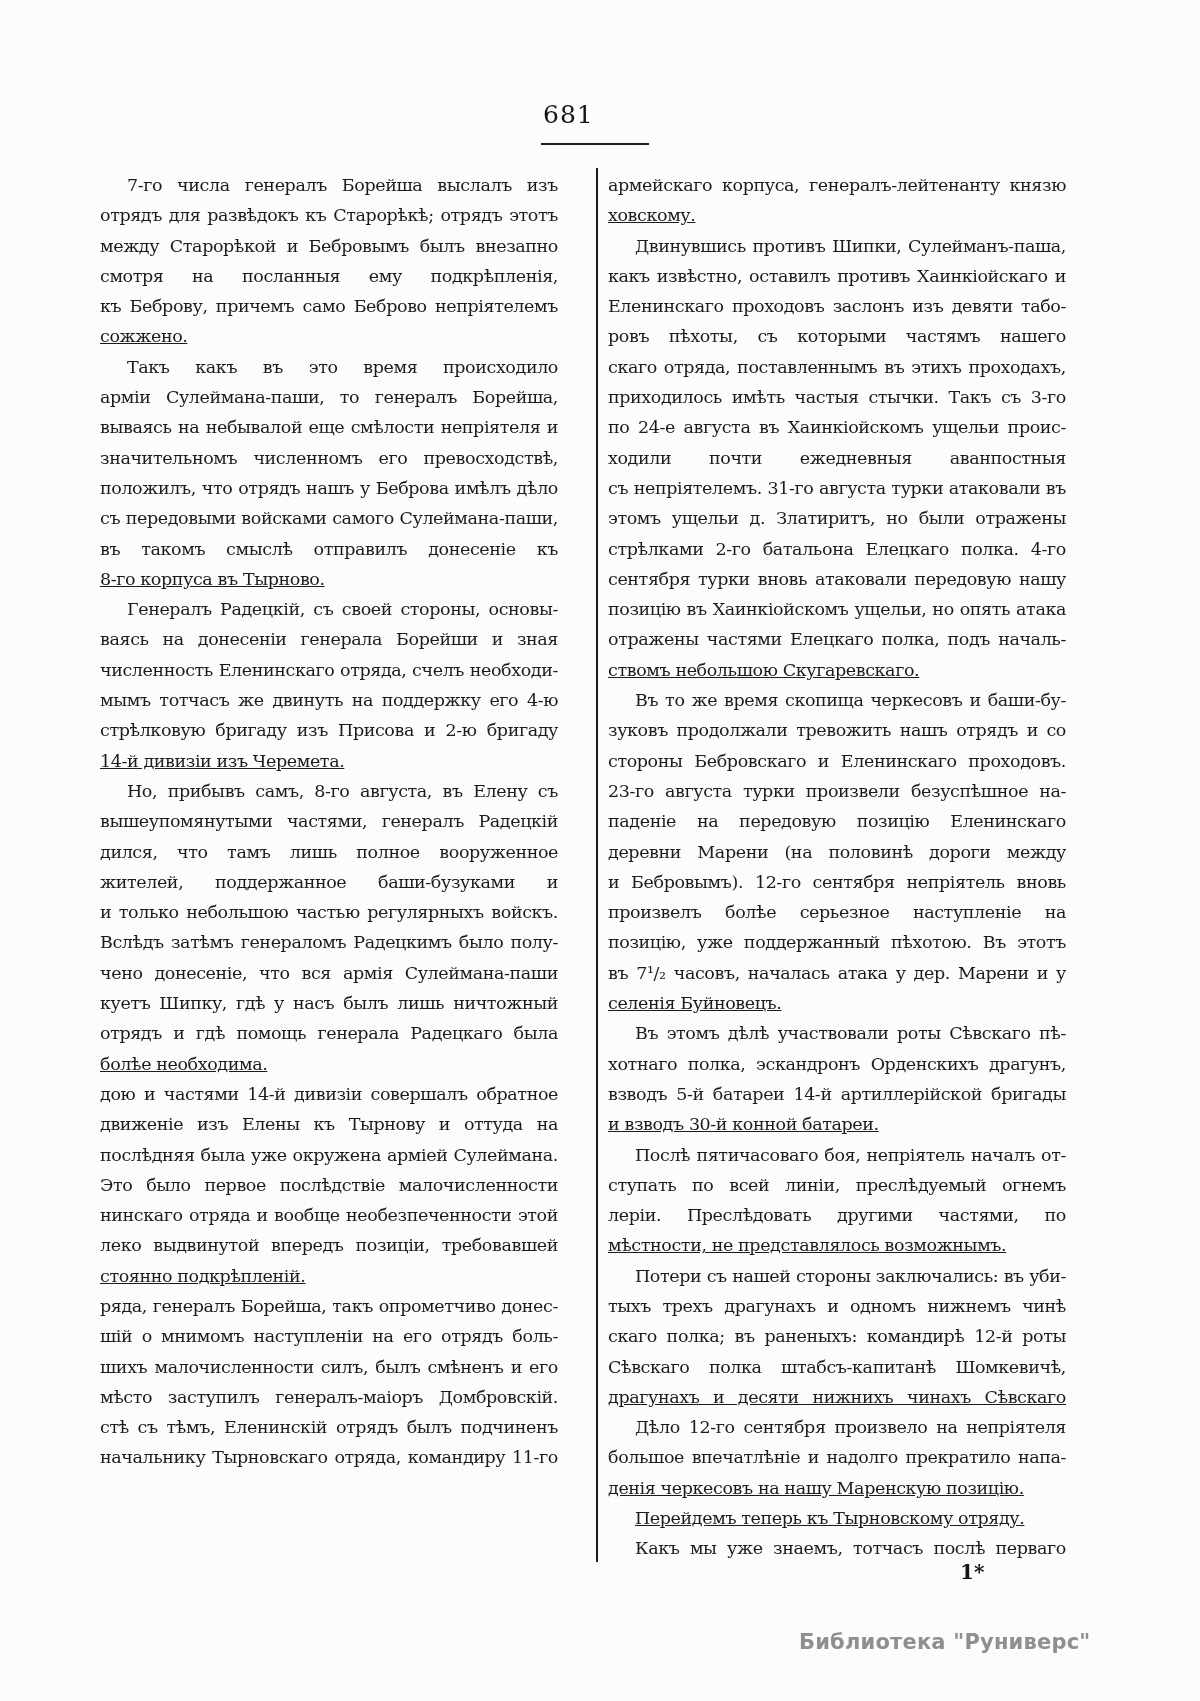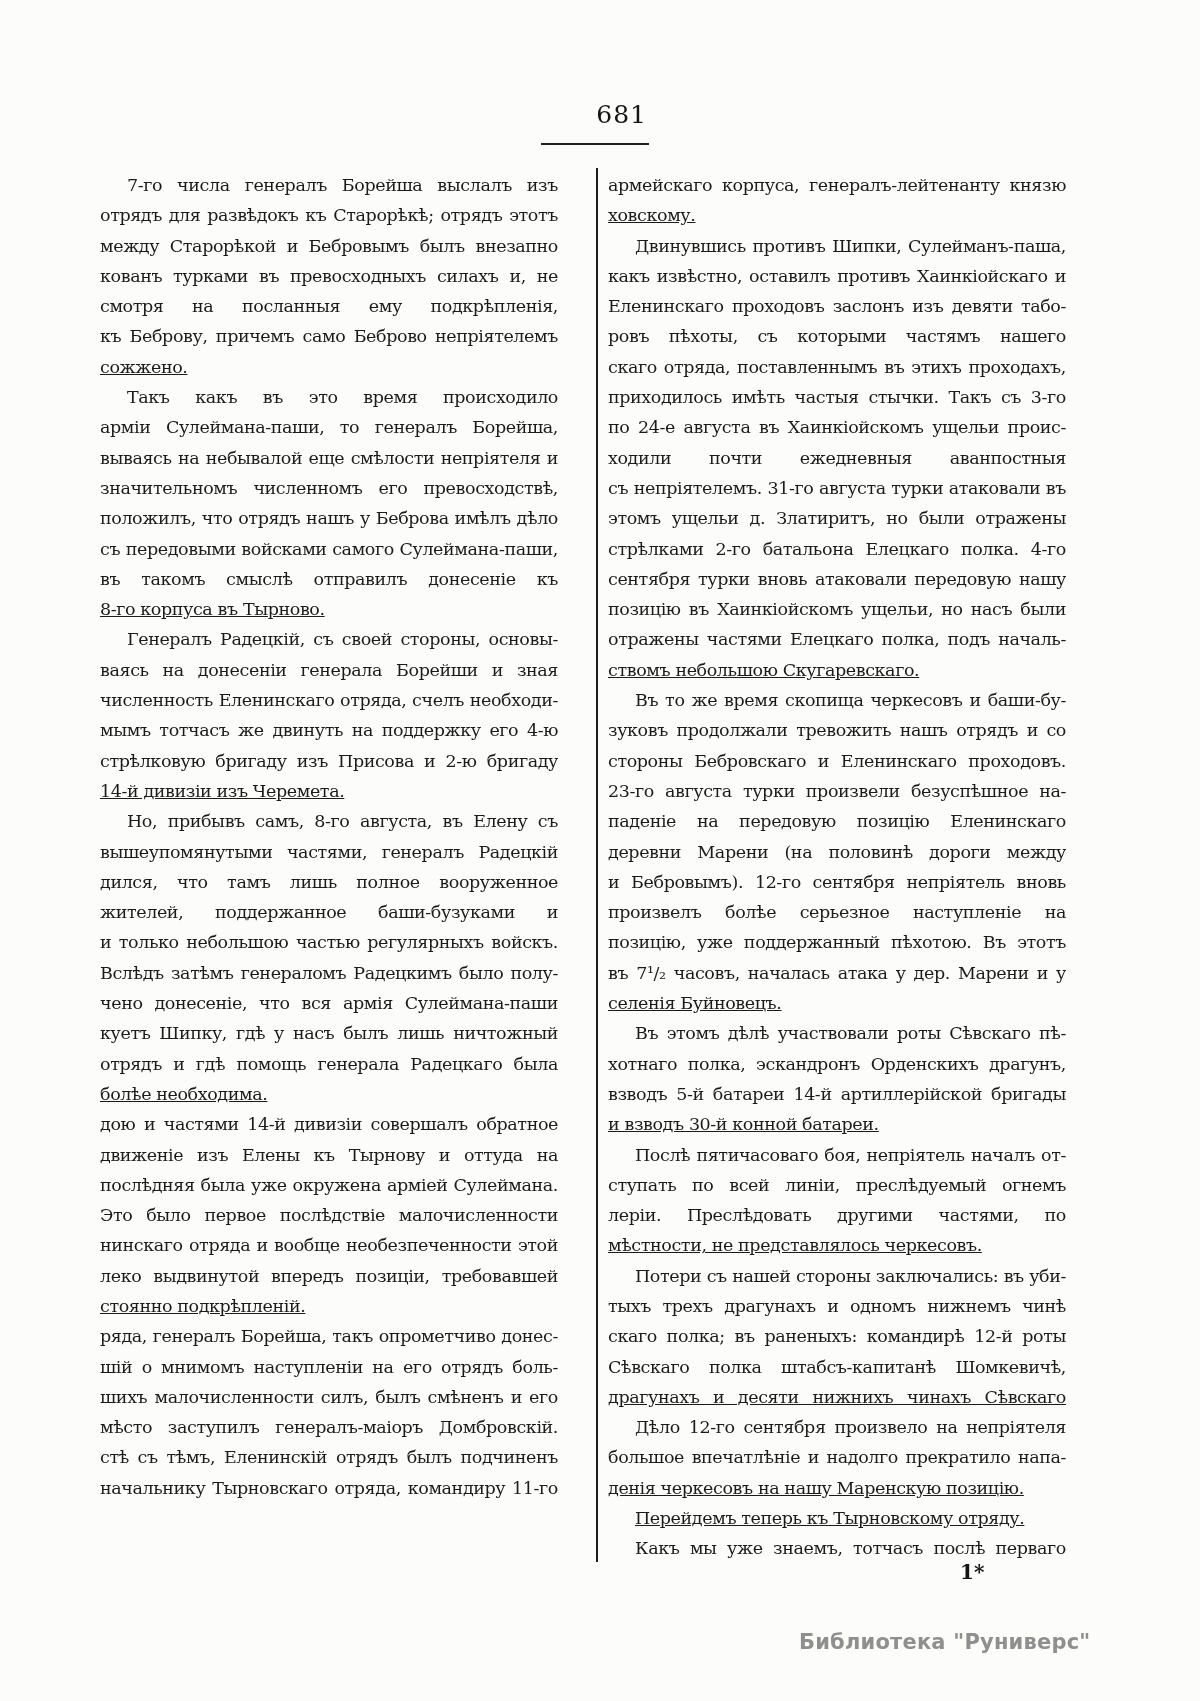--- a/index.html
+++ b/index.html
@@ -7,21 +7,21 @@
     width: 1200px; height: 1701px;
     background: #fcfcfa;
     position: relative;
     font-family: "DejaVu Serif", serif;
     color: #1b1b1b;
     overflow: hidden;
   }
   .page-number {
     position: absolute;
     left: 543px; top: 100px; width: 104px;
-    text-align: right;
+    text-align: left;
     font-size: 25px;
     letter-spacing: 1px;
     color: #151515;
   }
   .header-rule {
     position: absolute;
     left: 541px; top: 143px; width: 108px; height: 2px;
     background: #1f1f1f;
   }
   .column {
@@ -69,21 +69,20 @@
 </head>
 <body>
 
 <div class="page-number">681</div>
 <div class="header-rule"></div>
 
 <div class="column left">
     <div class="line indent">7-го числа генералъ Борейша выслалъ изъ Елены</div>
     <div class="line">отрядъ для развѣдокъ къ Старорѣкѣ; отрядъ этотъ</div>
     <div class="line">между Старорѣкой и Бебровымъ былъ внезапно ата-</div>
-    <div class="line">кованъ турками въ превосходныхъ силахъ и, не</div>
     <div class="line">смотря на посланныя ему подкрѣпленія, оттѣсненъ</div>
     <div class="line">къ Беброву, причемъ само Беброво непріятелемъ</div>
     <div class="line end">сожжено.</div>
     <div class="line indent">Такъ какъ въ это время происходило наступленіе</div>
     <div class="line">арміи Сулеймана-паши, то генералъ Борейша, осно-</div>
     <div class="line">вываясь на небывалой еще смѣлости непріятеля и</div>
     <div class="line">значительномъ численномъ его превосходствѣ, пред-</div>
     <div class="line">положилъ, что отрядъ нашъ у Беброва имѣлъ дѣло</div>
     <div class="line">съ передовыми войсками самого Сулеймана-паши,—и</div>
     <div class="line">въ такомъ смыслѣ отправилъ донесеніе къ командиру</div>
@@ -127,42 +126,42 @@
     <div class="line">Еленинскаго проходовъ заслонъ изъ девяти табо-</div>
     <div class="line">ровъ пѣхоты, съ которыми частямъ нашего Еленин-</div>
     <div class="line">скаго отряда, поставленнымъ въ этихъ проходахъ,</div>
     <div class="line">приходилось имѣть частыя стычки. Такъ съ 3-го</div>
     <div class="line">по 24-е августа въ Хаинкіойскомъ ущельи проис-</div>
     <div class="line">ходили почти ежедневныя аванпостныя перестрѣлки</div>
     <div class="line">съ непріятелемъ. 31-го августа турки атаковали въ</div>
     <div class="line">этомъ ущельи д. Златиритъ, но были отражены</div>
     <div class="line">стрѣлками 2-го батальона Елецкаго полка. 4-го</div>
     <div class="line">сентября турки вновь атаковали передовую нашу</div>
-    <div class="line">позицію въ Хаинкіойскомъ ущельи, но насъ были</div>
+    <div class="line">позицію въ Хаинкіойскомъ ущельи, но опять атака</div>
     <div class="line">отражены частями Елецкаго полка, подъ началь-</div>
     <div class="line end">ствомъ небольшою Скугаревскаго.</div>
     <div class="line indent">Въ то же время скопища черкесовъ и баши-бу-</div>
     <div class="line">зуковъ продолжали тревожить нашъ отрядъ и со</div>
     <div class="line">стороны Бебровскаго и Еленинскаго проходовъ. Такъ</div>
     <div class="line">23-го августа турки произвели безуспѣшное на-</div>
     <div class="line">паденіе на передовую позицію Еленинскаго отряда у</div>
     <div class="line">деревни Марени (на половинѣ дороги между Еленою</div>
     <div class="line">и Бебровымъ). 12-го сентября непріятель вновь</div>
     <div class="line">произвелъ болѣе серьезное наступленіе на Маренскую</div>
     <div class="line">позицію, уже поддержанный пѣхотою. Въ этотъ день,</div>
     <div class="line">въ 7¹/₂ часовъ, началась атака у дер. Марени и у</div>
     <div class="line end">селенія Буйновецъ.</div>
     <div class="line indent">Въ этомъ дѣлѣ участвовали роты Сѣвскаго пѣ-</div>
     <div class="line">хотнаго полка, эскандронъ Орденскихъ драгунъ,</div>
     <div class="line">взводъ 5-й батареи 14-й артиллерійской бригады</div>
     <div class="line end">и взводъ 30-й конной батареи.</div>
     <div class="line indent">Послѣ пятичасоваго боя, непріятель началъ от-</div>
     <div class="line">ступать по всей линіи, преслѣдуемый огнемъ артил-</div>
     <div class="line">леріи. Преслѣдовать другими частями, по условіямъ</div>
-    <div class="line end">мѣстности, не представлялось черкесовъ.</div>
+    <div class="line end">мѣстности, не представлялось возможнымъ.</div>
     <div class="line indent">Потери съ нашей стороны заключались: въ уби-</div>
     <div class="line">тыхъ трехъ драгунахъ и одномъ нижнемъ чинѣ Сѣв-</div>
     <div class="line">скаго полка; въ раненыхъ: командирѣ 12-й роты</div>
     <div class="line">Сѣвскаго полка штабсъ-капитанѣ Шомкевичѣ, семи</div>
     <div class="line end">драгунахъ и десяти нижнихъ чинахъ Сѣвскаго полка.</div>
     <div class="line indent">Дѣло 12-го сентября произвело на непріятеля</div>
     <div class="line">большое впечатлѣніе и надолго прекратило напа-</div>
     <div class="line end">денія черкесовъ на нашу Маренскую позицію.</div>
     <div class="line indent end">Перейдемъ теперь къ Тырновскому отряду.</div>
     <div class="line indent">Какъ мы уже знаемъ, тотчасъ послѣ перваго боя</div>

